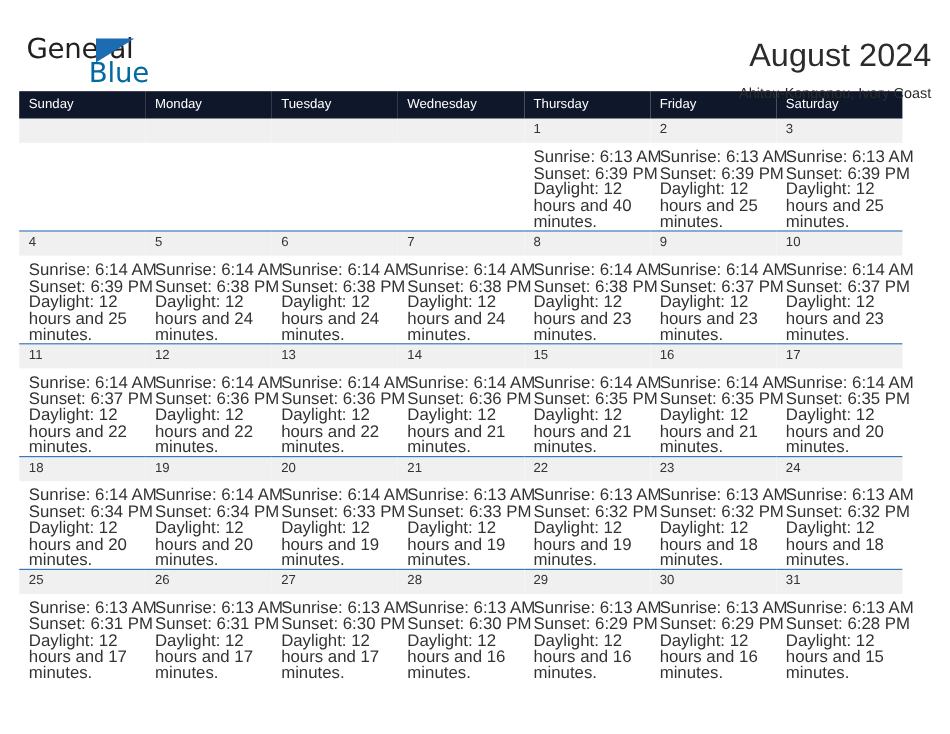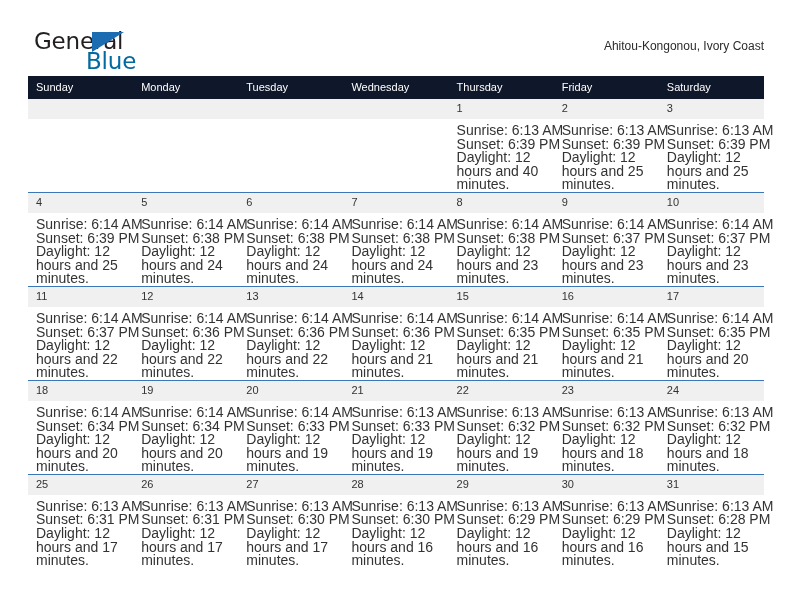--- a/index.html
+++ b/index.html
@@ -13,21 +13,21 @@
     font-family: "Liberation Sans", sans-serif;
     color: #333333;
     overflow: hidden;
   }
 
   .page {
     position: relative;
     width: 792px;
     height: 612px;
     box-sizing: border-box;
-    padding: 0 28px;
+    padding: 0 16px;
   }
 
   
   .header {
     display: flex;
     align-items: flex-start;
     justify-content: space-between;
     padding-top: 28px;
     height: 72px;
     box-sizing: border-box;
@@ -153,20 +153,21 @@
 
   <div class="header">
 
     <div class="logo">
       <span class="logo-general">General</span>
       <span class="logo-triangle"></span>
       <span class="logo-blue">Blue</span>
     </div>
 
     <div class="titles">
+      <div class="cal-title">August 2024</div>
       <div class="cal-subtitle">Ahitou-Kongonou, Ivory Coast</div>
     </div>
 
   </div>
 
   <table class="calendar">
     <thead>
       <tr>
         <th>Sunday</th>
         <th>Monday</th>

